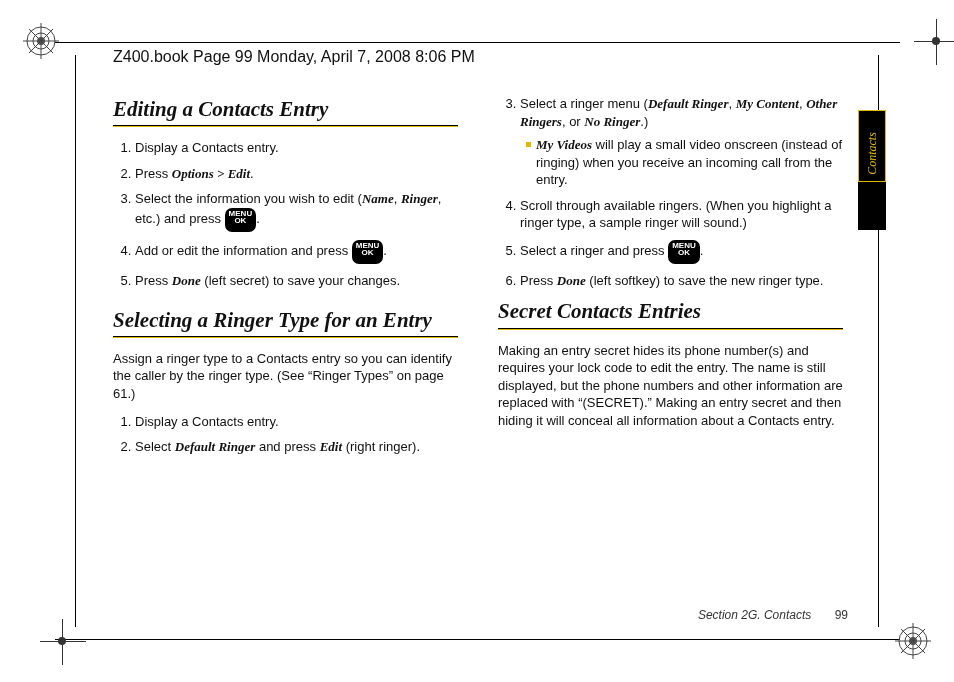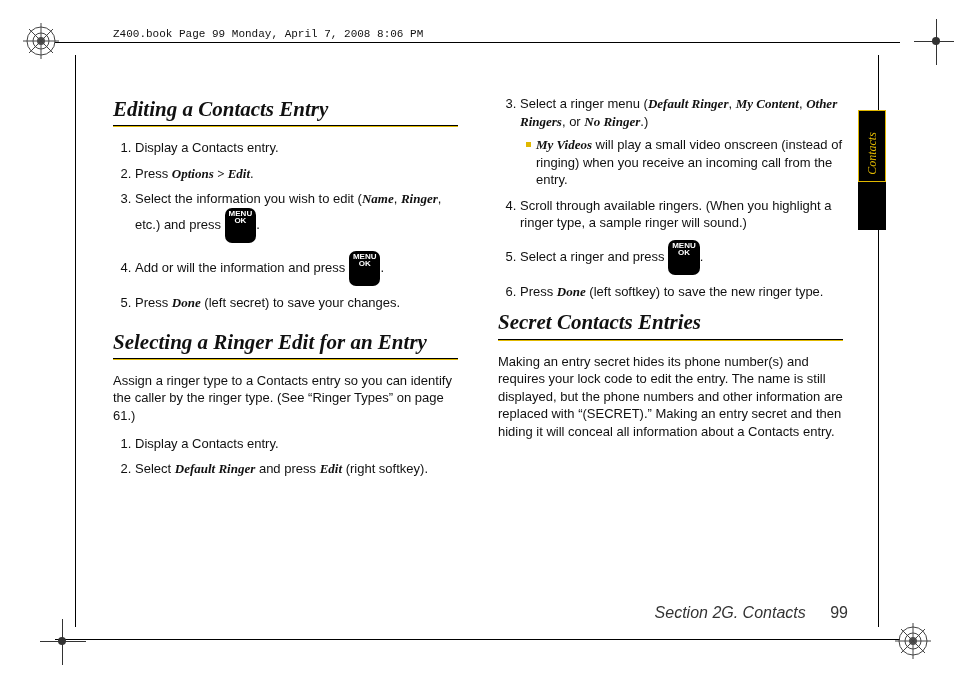--- a/index.html
+++ b/index.html
@@ -22,24 +22,23 @@
   .crop-wheel circle.o { fill:none; stroke:#444; stroke-width:1; }
   .crop-wheel circle.i { fill:#555; }
   .crop-line-h { position:absolute; height:1px; background:#000; }
   .crop-line-v { position:absolute; width:1px; background:#000; }
   .cross-h { position:absolute; height:1px; background:#333; }
   .cross-v { position:absolute; width:1px; background:#333; }
   .cross-c { position:absolute; width:8px; height:8px; border-radius:50%; background:#333; }
 
   .header-text {
     position:absolute;
-    top: 28px; left: 113px;
-    font-size: 11px;
+    top: 48px; left: 113px;
+    font-size: 16px;
     color:#111;
-    font-family:Liberation Mono, monospace;
   }
   .content {
     position:absolute;
     top: 95px; left: 113px;
     width: 730px;
     height: 500px;
     display:flex;
     gap: 40px;
     font-size: 13px;
     line-height: 1.35;
@@ -64,21 +63,21 @@
   .bi { font-family: Georgia, serif; font-style: italic; font-weight: bold; }
   .i  { font-family: Georgia, serif; font-style: italic; }
   .key {
     display:inline-block;
     background:#000;
     color:#fff;
     font-size:8px;
     font-weight:bold;
     line-height:7px;
     border-radius:7px;
-    padding:2px 4px 19px 4px;
+    padding:2px 4px 8px 4px;
     text-align:center;
     vertical-align:middle;
     font-family: Arial, sans-serif;
     white-space: pre;
   }
   .sub-bullet {
     margin: 6px 0 6px 6px;
     padding-left: 10px;
     position:relative;
   }
@@ -86,21 +85,21 @@
     content:"";
     position:absolute;
     left:0; top:6px;
     width:5px; height:5px;
     background:#e0b800;
   }
   .para { margin: 0 0 10px 0; }
   .footer {
     position:absolute;
     bottom: 60px; right: 106px;
-    font-size: 16px;
+    font-size: 12px;
     color:#333;
   }
   .footer .sec { font-style: italic; margin-right: 20px; }
   .side-tab {
     position:absolute;
     top: 110px; right: 68px;
     width: 28px; height: 120px;
     background:#000;
   }
   .side-tab-inner {
@@ -174,35 +173,35 @@
     <ol class="steps">
       <li>Display a Contacts entry.</li>
       <li>
         <span>Press </span><span class="bi">Options &gt; Edit</span><span>.</span>
       </li>
       <li>
         <span>Select the information you wish to edit (</span><span class="bi">Name</span><span>, </span><span class="bi">Ringer</span><span>, etc.) and press </span><span class="key">MENU
 OK</span><span>.</span>
       </li>
       <li>
-        <span>Add or will the information and press </span><span class="key">MENU
+        <span>Add or edit the information and press </span><span class="key">MENU
 OK</span><span>.</span>
       </li>
       <li>
         <span>Press </span><span class="bi">Done</span><span> (left secret) to save your changes.</span>
       </li>
     </ol>
 
-    <h2 class="section" style="margin-top:16px">Selecting a Ringer Edit for an Entry</h2>
+    <h2 class="section" style="margin-top:16px">Selecting a Ringer Type for an Entry</h2>
     <div class="rule"></div>
     <p class="para">Assign a ringer type to a Contacts entry so you can identify the caller by the ringer type. (See “Ringer Types” on page 61.)</p>
     <ol class="steps">
       <li>Display a Contacts entry.</li>
       <li>
-        <span>Select </span><span class="bi">Default Ringer</span><span> and press </span><span class="bi">Edit</span><span> (right softkey).</span>
+        <span>Select </span><span class="bi">Default Ringer</span><span> and press </span><span class="bi">Edit</span><span> (right ringer).</span>
       </li>
     </ol>
   </div>
 
   <div class="col">
     <ol class="steps" start="3">
       <li>
         <span>Select a ringer menu (</span><span class="bi">Default Ringer</span><span>, </span><span class="bi">My Content</span><span>, </span><span class="bi">Other Ringers</span><span>, or </span><span class="bi">No Ringer</span><span>.)</span>
         <div class="sub-bullet">
           <span class="bi">My Videos</span><span> will play a small video onscreen (instead of ringing) when you receive an incoming call from the entry.</span>

